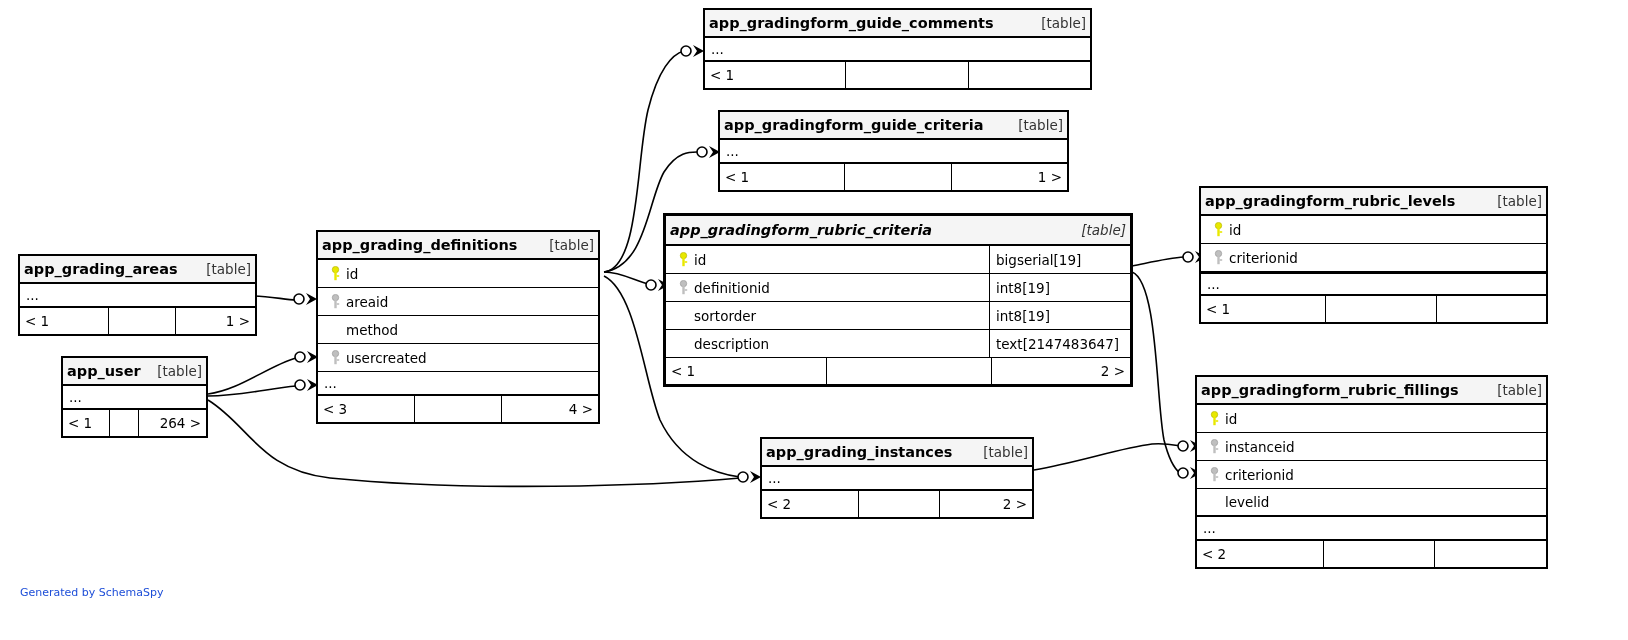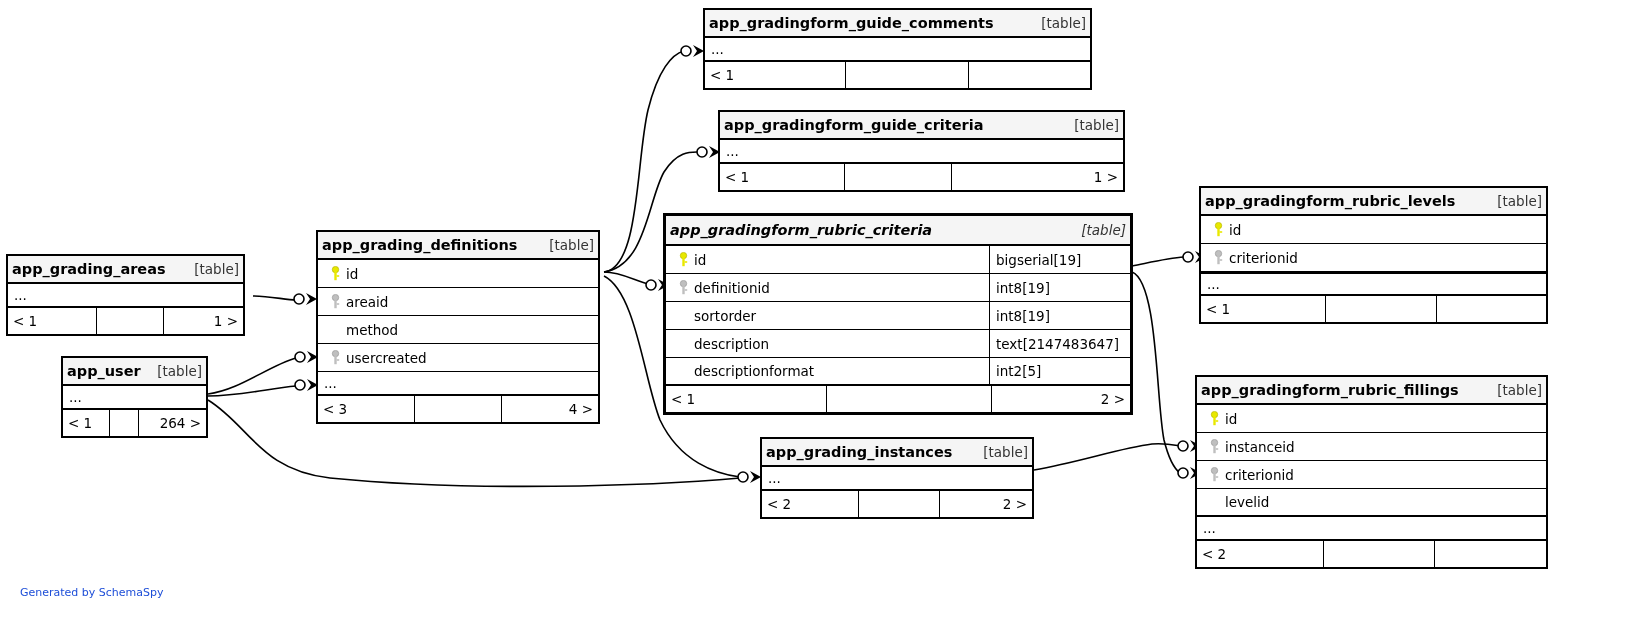--- a/index.html
+++ b/index.html
@@ -143,21 +143,21 @@
       <span class="tbl-kind">[table]</span>
     </div>
     <div class="ellipsis-row">...</div>
     <div class="footer-row">
       <div class="fcell l" style="width:140px;">&lt; 1</div>
       <div class="fcell mid" style="width:124px;"></div>
       <div class="fcell r right" style="flex:1;"></div>
     </div>
   </div>
 
-  <div class="table-box" style="left:718px;top:110px;width:407px;">
+  <div class="table-box" style="left:718px;top:110px;width:351px;">
     <div class="tbl-header">
       <span class="tbl-name">app_gradingform_guide_criteria</span>
       <span class="tbl-kind">[table]</span>
     </div>
     <div class="ellipsis-row">...</div>
     <div class="footer-row">
       <div class="fcell l" style="width:124px;">&lt; 1</div>
       <div class="fcell mid" style="width:108px;"></div>
       <div class="fcell r right" style="flex:1;">1 &gt;</div>
     </div>
@@ -238,35 +238,28 @@
       </div>
       <div class="col-type" style="width:141px;">int8[19]</div>
     </div>
     <div class="col-row">
       <div class="col-left">
         <span class="keyslot"></span>
         <span class="col-name">description</span>
       </div>
       <div class="col-type" style="width:141px;">text[2147483647]</div>
     </div>
-    <div class="col-row" style="border-bottom:2px solid #000;">
-      <div class="col-left">
-        <span class="keyslot"></span>
-        <span class="col-name">descriptionformat</span>
-      </div>
-      <div class="col-type" style="width:141px;">int2[5]</div>
-    </div>
     <div class="footer-row">
       <div class="fcell l" style="width:160px;">&lt; 1</div>
       <div class="fcell mid" style="width:166px;"></div>
       <div class="fcell r right" style="flex:1;">2 &gt;</div>
     </div>
   </div>
 
-  <div class="table-box" style="left:6px;top:254px;width:239px;">
+  <div class="table-box" style="left:18px;top:254px;width:239px;">
     <div class="tbl-header">
       <span class="tbl-name">app_grading_areas</span>
       <span class="tbl-kind">[table]</span>
     </div>
     <div class="ellipsis-row">...</div>
     <div class="footer-row">
       <div class="fcell l" style="width:88px;">&lt; 1</div>
       <div class="fcell mid" style="width:68px;"></div>
       <div class="fcell r right" style="flex:1;">1 &gt;</div>
     </div>

